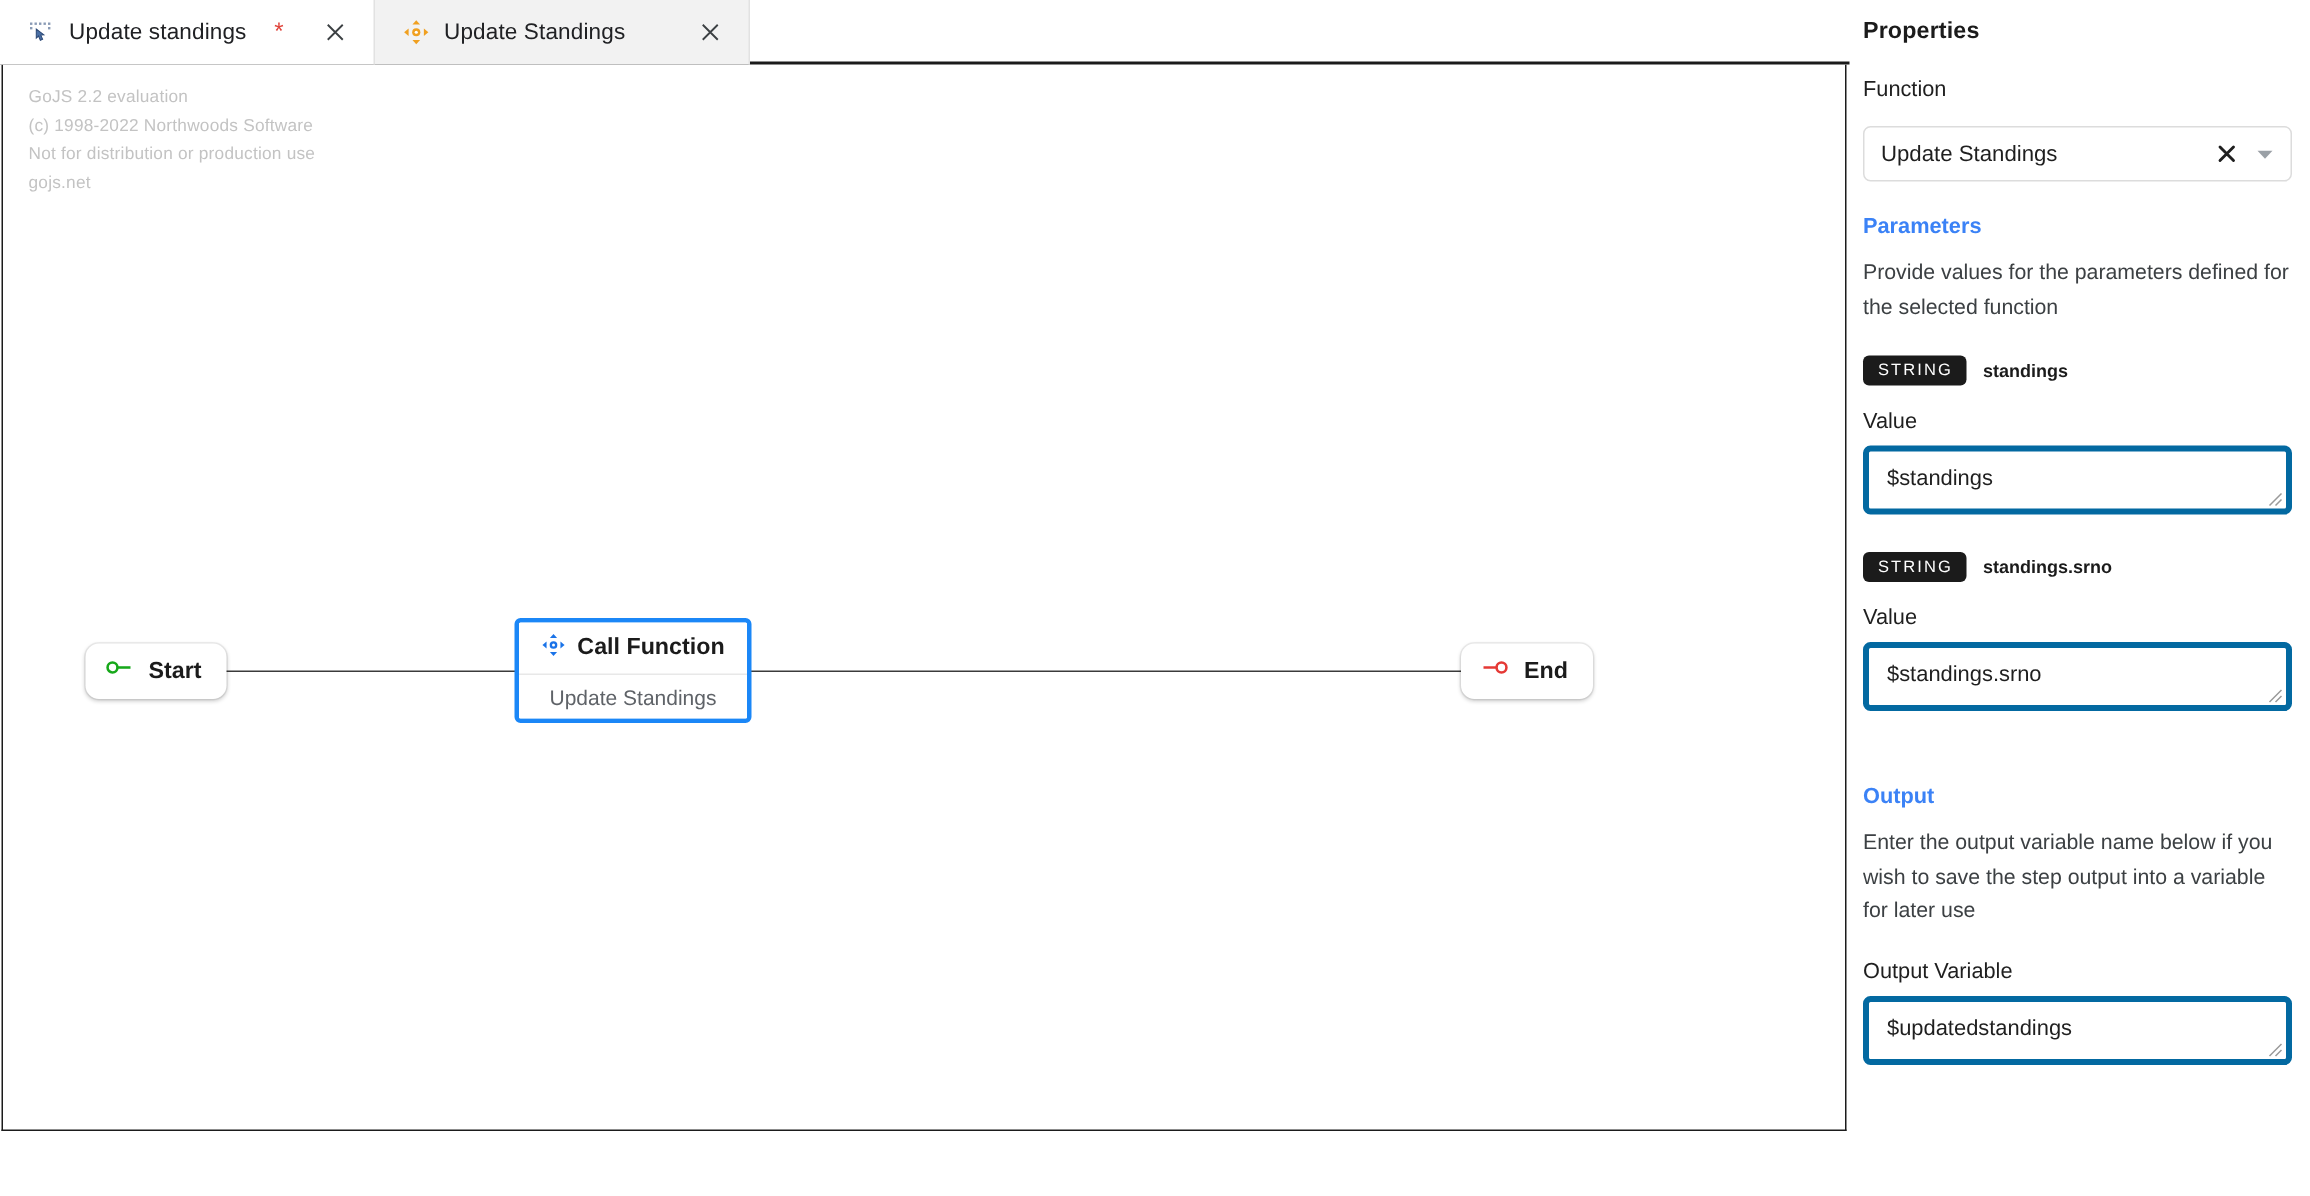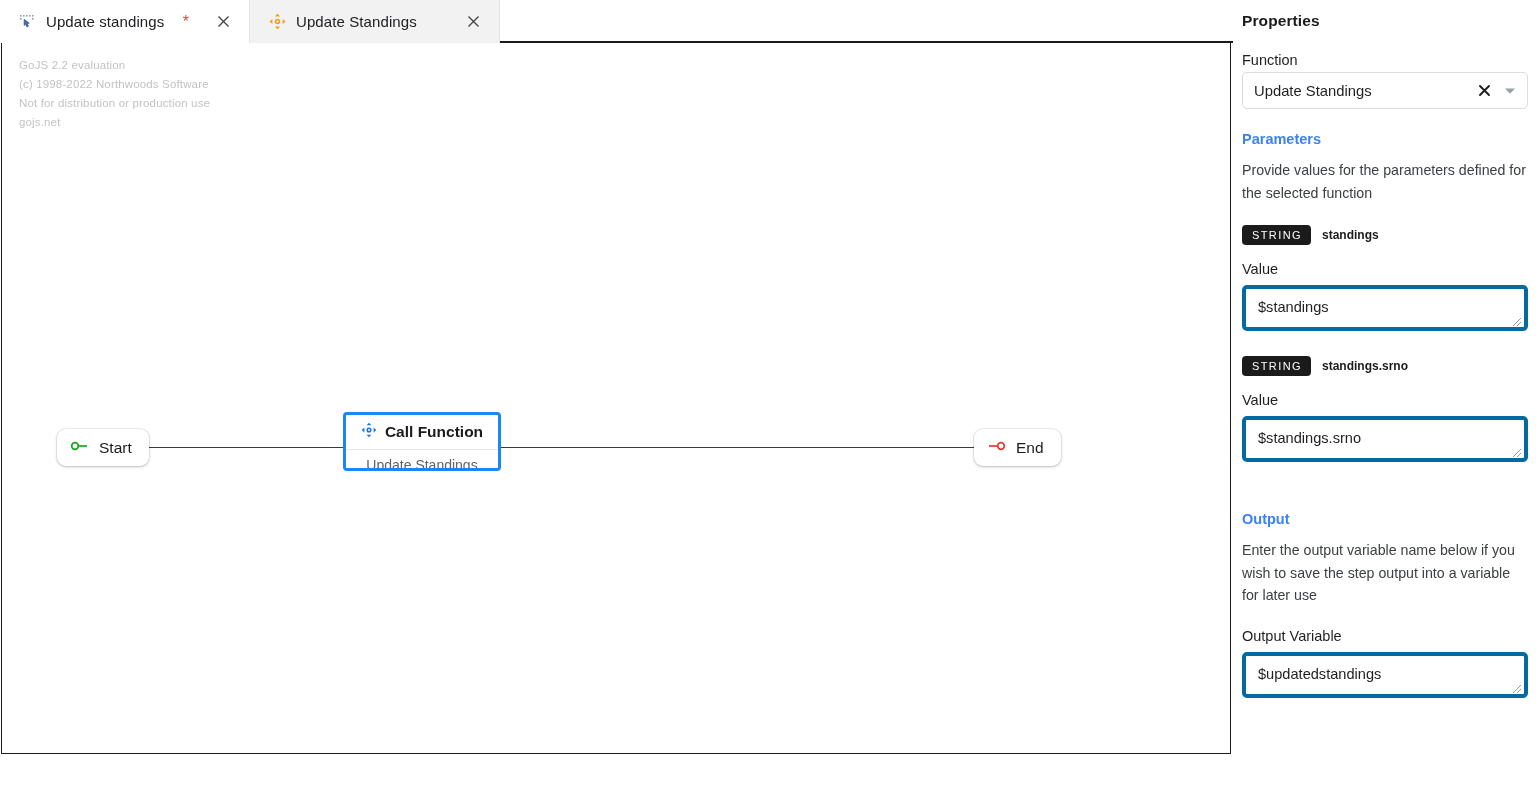--- a/index.html
+++ b/index.html
@@ -121,31 +121,31 @@
     border-radius: 9px;
     box-shadow: 0 1px 3px rgba(0,0,0,0.22), 0 0 0 1px rgba(0,0,0,0.06);
   }
   .node-terminal {
     display: flex;
     align-items: center;
     gap: 9px;
     height: 37px;
     padding: 0 17px 0 13px;
     font-size: 15.5px;
-    font-weight: 400;
+    font-weight: 700;
     color: #1b1b1b;
   }
   #node-start { left: 55px; top: 386px; }
   #node-end   { left: 972px; top: 386px; }
 
   .node-call {
     left: 341px;
     top: 369px;
     width: 158px;
-    height: 59px;
+    height: 70px;
     border: 3px solid #1b87f7;
     border-radius: 4px;
     background: #ffffff;
     box-shadow: none;
     padding: 0;
     overflow: hidden;
   }
   .node-call-head {
     height: 35px;
     display: flex;
@@ -190,21 +190,21 @@
   .panel-title {
     font-size: 15.5px;
     font-weight: 700;
     color: #1b1b1b;
     margin: 0 0 22px 0;
     letter-spacing: 0.1px;
   }
   .field-label {
     font-size: 14.5px;
     color: #1f1f1f;
-    margin-bottom: 4px;
+    margin-bottom: 16px;
   }
   .select {
     height: 37px;
     border: 1px solid #dcdcdc;
     border-radius: 5px;
     display: flex;
     align-items: center;
     padding: 0 8px 0 11px;
     background: #ffffff;
     margin-bottom: 22px;

